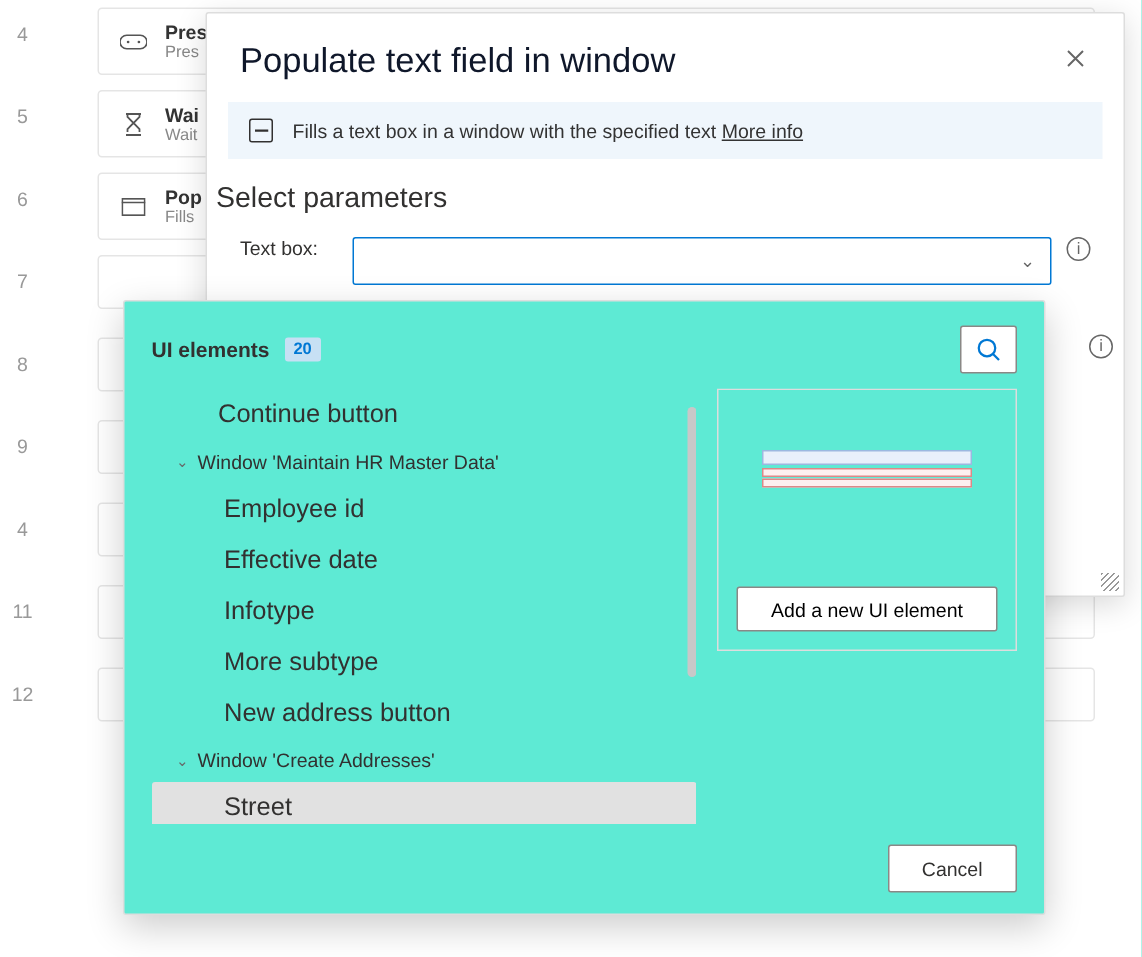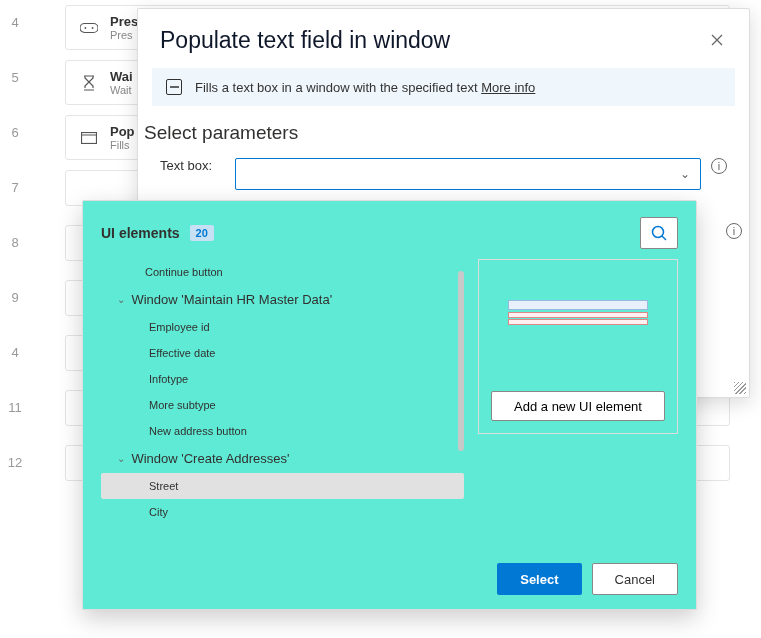--- a/index.html
+++ b/index.html
@@ -40,21 +40,21 @@
     
     .picker{position:absolute;left:82px;top:200px;width:615px;height:410px;background:#5eead4;border:1px solid #ddd;box-shadow:0 8px 25px rgba(0,0,0,.2);border-radius:2px;display:flex;flex-direction:column}
     .picker-top{display:flex;align-items:center;justify-content:space-between;padding:16px 18px 10px}
     .picker-head{display:flex;align-items:center;gap:10px}
     .picker-title{font-size:14px;font-weight:600;color:#323130}
     .badge{background:#c7e0f4;color:#0078d4;font-size:11px;padding:2px 6px;border-radius:2px;font-weight:600}
     .search-btn{width:38px;height:32px;border:1px solid #8a8886;border-radius:2px;background:#fff;display:flex;align-items:center;justify-content:center;cursor:pointer;color:#0078d4}
 
     .picker-body{flex:1;display:flex;gap:14px;padding:0 18px;overflow:hidden}
     .tree{flex:1;overflow-y:auto;position:relative}
-    .tree-item{font-size:11px;color:#323130;padding:7px 8px;cursor:pointer;display:flex;align-items:center;border-radius:2px}
+    .tree-item{font-size:17px;color:#323130;padding:7px 8px;cursor:pointer;display:flex;align-items:center;border-radius:2px}
     .tree-item.selected{background:#e1e1e1}
     .indent-1{padding-left:44px}
     .indent-2{padding-left:48px}
     .tree-group{padding:7px 8px 7px 16px;font-size:13px;color:#323130;display:flex;align-items:center;gap:6px;cursor:pointer}
     .tri{font-size:10px;color:#666}
 
     .scrollbar{position:absolute;right:0;top:12px;width:6px;height:180px;background:#c8c8c8;border-radius:3px}
 
     .preview{width:200px;border:1px solid #ddd;display:flex;flex-direction:column;align-items:center;padding:12px;gap:20px;height:175px;justify-content:space-between}
     .preview-img{width:150px;height:60px;display:flex;flex-direction:column;justify-content:center;align-items:center;gap:1px;padding-top:20px}
@@ -207,16 +207,15 @@
     <div class="preview">
       <div class="preview-img">
         <div class="prev-line top"></div>
         <div class="prev-line"></div>
         <div class="prev-line"></div>
       </div>
       <button class="add-elem">Add a new UI element</button>
     </div>
   </div>
   <div class="picker-footer">
-    <button class="btn btn-primary">Select</button>
     <button class="btn btn-secondary">Cancel</button>
   </div>
 </div>
 
 </body></html>

